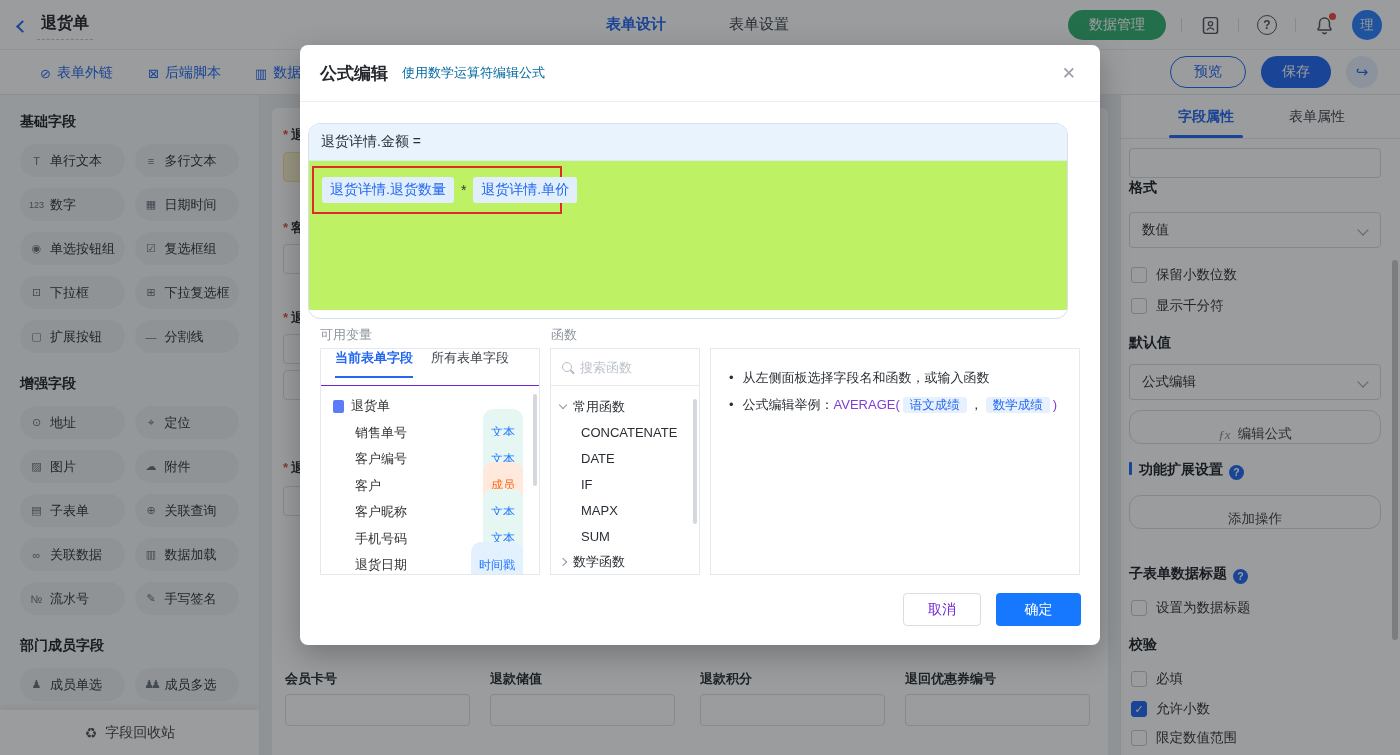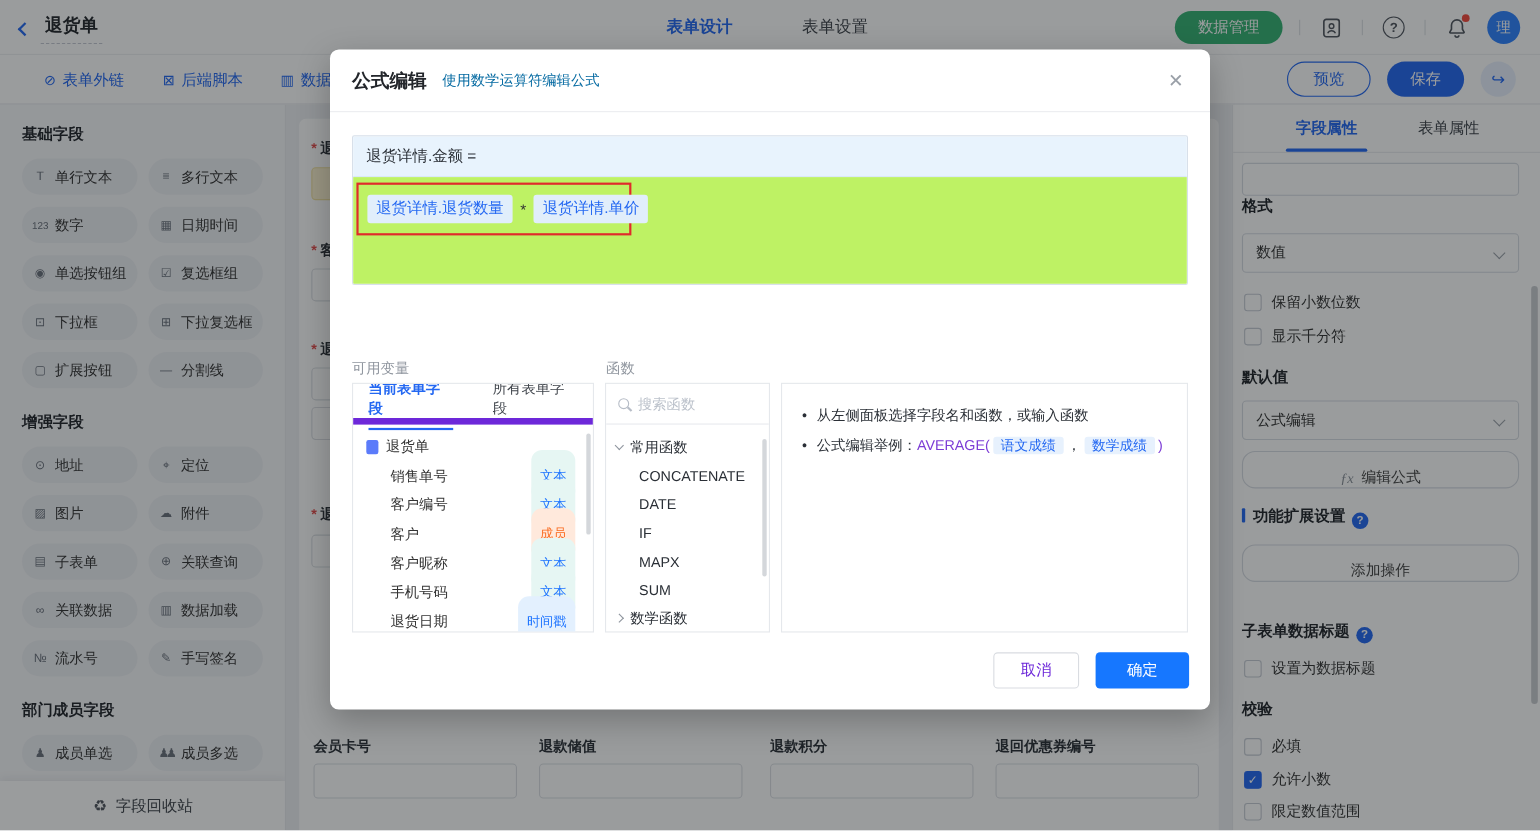--- a/index.html
+++ b/index.html
@@ -71,32 +71,32 @@
 
   
   .dim{position:absolute;inset:0;background:rgba(15,18,22,.42);z-index:50}
 
   
   .modal{position:absolute;left:300px;top:45px;width:800px;height:600px;background:#fff;border-radius:8px;box-shadow:0 10px 30px rgba(0,0,0,.25);z-index:100}
   .m-head{height:57px;border-bottom:1px solid #ebedf0;display:flex;align-items:center;padding:0 24px 0 20px}
   .m-title{font-size:17px;font-weight:700;color:#23262b}
   .m-sub{font-size:13px;color:#0369a1;margin-left:14px}
   .m-close{margin-left:auto;color:#9aa0a8;font-size:17px;cursor:pointer;line-height:1}
-  .editor{position:absolute;left:20px;top:78px;width:760px;height:136px;border:1px solid #d8e0ea;border-radius:2px;overflow:hidden}
+  .editor{position:absolute;left:8px;top:78px;width:760px;height:196px;border:1px solid #d8e0ea;border-radius:12px;overflow:hidden}
   .ed-band{height:37px;background:#e8f3fd;display:flex;align-items:center;padding:0 12px;font-size:14px;color:#2a2f36;border-bottom:1px solid #dbe9f7}
   .ed-body{position:relative;height:149px;background:#bef264}
   .red-box{position:absolute;left:3px;top:5px;width:250px;height:48px;border:2px solid #e02b2b;display:flex;align-items:center;padding:0 8px;gap:7px}
   .chip{background:#e1eefb;color:#2468f2;font-size:14px;padding:4px 8px;border-radius:3px;white-space:nowrap;cursor:pointer}
   .op{color:#333;font-size:14px}
   .sec-lbl{position:absolute;top:281px;font-size:13px;color:#8f959e}
   .panel{position:absolute;top:303px;height:227px;border:1px solid #e5e8ec;background:#fff;overflow:hidden}
   .p-vars{left:20px;width:220px}
   .p-funcs{left:250px;width:150px}
   .p-hint{left:410px;width:370px;padding:15px 18px;font-size:13px;color:#2a2f36;line-height:27px}
-  .v-tabs{height:37px;border-bottom:6px solid #6d28d9;display:flex;align-items:flex-end;padding:0 14px;gap:36px;font-size:13px}
+  .v-tabs{height:37px;border-bottom:1px solid #6d28d9;display:flex;align-items:flex-start;padding:0 14px;gap:18px;font-size:13px}
   .v-tab{position:relative;cursor:pointer;color:#40454c}
   .v-tab.cur{color:#2468f2;font-weight:600}
   .v-tab.cur::after{content:"";position:absolute;left:0;right:0;bottom:-11px;height:2px;background:#2468f2}
   .v-list{position:relative;height:189px;padding:7px 8px 0 12px;overflow:hidden}
   .v-row{display:flex;align-items:center;height:26.5px;font-size:13px;color:#333;cursor:pointer}
   .doc-ic{width:11px;height:13px;background:#5b7bfa;border-radius:2px;margin-right:7px;flex:none}
   .v-field{padding-left:22px}
   .v-name{flex:1}
   .badge{font-size:12px;padding:15px 8px;border-radius:10px;margin-right:8px;flex:none}
   .badge.text{background:#e6f6f3;color:#2176ff}

